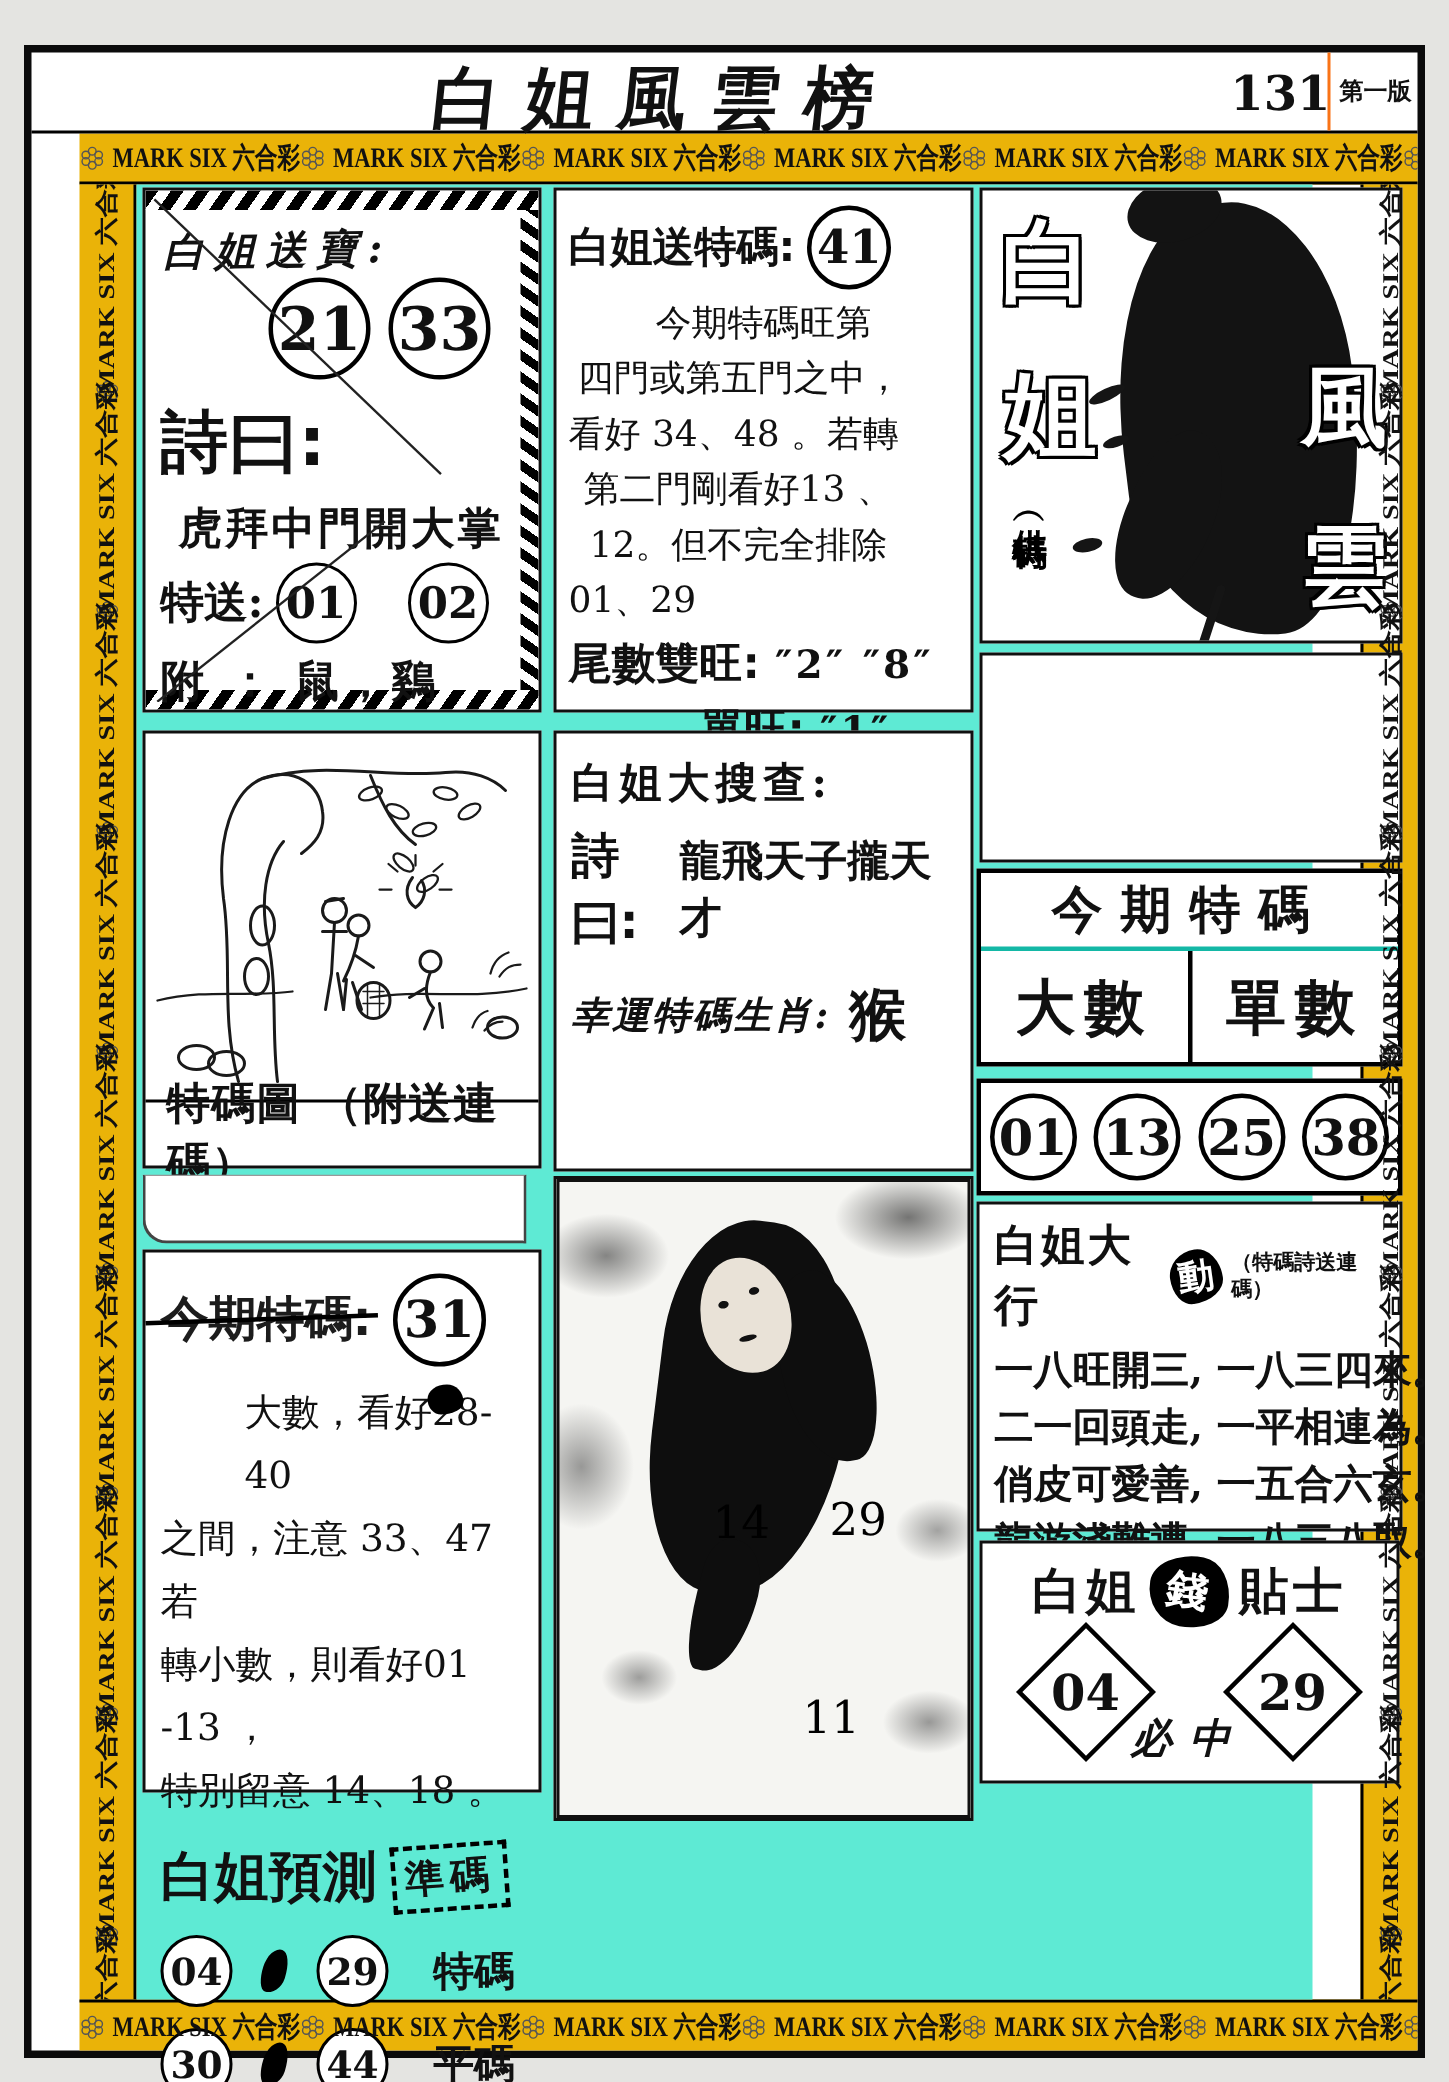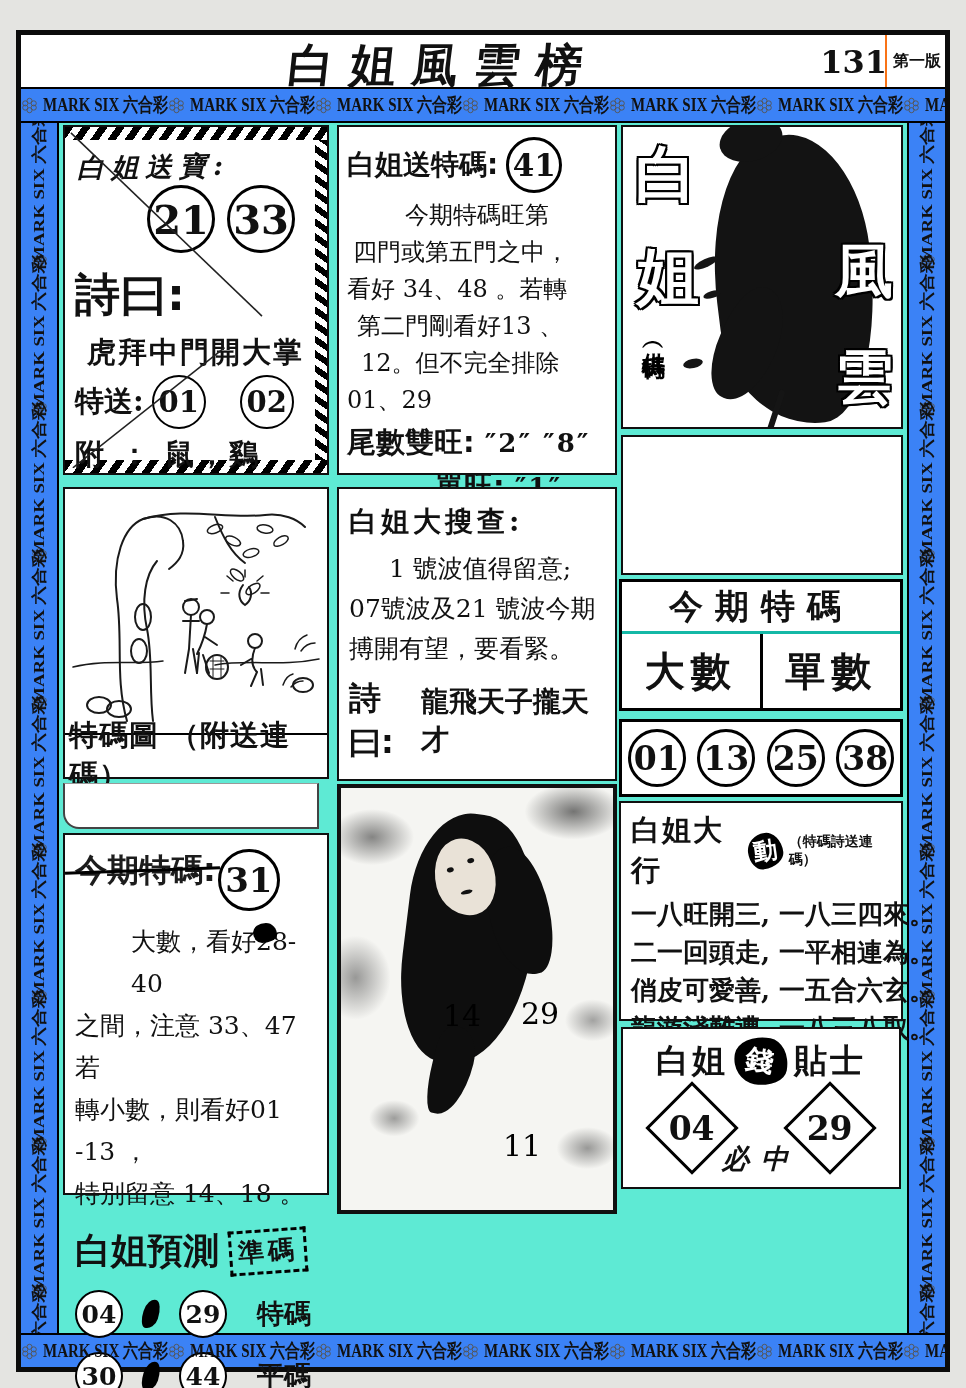--- a/index.html
+++ b/index.html
@@ -11,21 +11,21 @@
 
   
   .titlebar { position:relative; height:54px; border-bottom:2px solid #000; flex:0 0 auto; }
   .main-title { position:absolute; left:0; right:80px; top:0; text-align:center; font-size:46px; font-weight:900;
                 letter-spacing:16px; transform:skewX(-6deg); font-family:"DejaVu Serif",serif; }
   .issue-no { position:absolute; right:58px; top:8px; font-size:32px; font-weight:bold; }
   .edition { position:absolute; right:0; top:0; height:100%; display:flex; align-items:center; padding:0 4px 0 6px;
              border-left:2px solid #f97316; font-size:16px; font-weight:bold; }
 
   
-  .band { display:flex; align-items:center; justify-content:space-around; background:#3b82f6; overflow:hidden; }
+  .band { display:flex; align-items:center; justify-content:space-around; background:#eab308; overflow:hidden;margin-left:32px; }
   .band-top { height:34px; border-bottom:2px solid #000; flex:0 0 auto; }
   .band-bottom { height:34px; border-top:2px solid #000; flex:0 0 auto; }
   .middle { flex:1; display:flex; min-height:0; }
   .band-v { width:38px; flex-direction:column; }
   .band-left { border-right:2px solid #000; }
   .band-right { border-left:2px solid #000; }
   .bitem { display:inline-flex; align-items:center; gap:5px; white-space:nowrap; }
   .band-v .bitem { writing-mode:vertical-rl; text-orientation:sideways; transform:rotate(180deg); }
   .btext { font-family:"Liberation Serif",serif; font-weight:bold; font-size:15px; transform:scaleY(1.25); }
   .flower svg { display:block; }
@@ -54,26 +54,26 @@
   .pa-row1 .lbl { font-size:29px; font-weight:900; }
   .pa-row1 .num-circle { width:54px; height:54px; font-size:29px; border-width:2.5px; }
   .pa-row1 .gap { width:18px; }
   .pa-row2 { position:absolute; left:10px; top:308px; font-size:29px; font-weight:bold; letter-spacing:3px; }
   .pa-lines { position:absolute; inset:0; pointer-events:none; }
 
   
   .p-b { left:4px; top:364px; width:266px; height:292px; }
   .pb-art { position:absolute; left:0; top:0; right:0; bottom:44px; }
   .pb-cap { position:absolute; left:0; right:0; bottom:0; height:44px; border-top:2px solid #000;
-            font-size:29px; font-weight:bold; letter-spacing:1px; display:flex; align-items:center; padding-left:4px; }
+            font-size:29px; font-weight:bold; letter-spacing:1px; display:flex; align-items:center; padding-left:14px; }
   .blank-l { left:4px; top:660px; width:256px; height:46px; border:2px solid #444; border-top:1px solid #999; border-radius:0 0 0 16px; }
 
   
   .p-c { left:4px; top:710px; width:266px; height:362px; padding:14px 10px; }
-  .pc-head { display:flex; align-items:flex-start; gap:2px; }
+  .pc-head { display:flex; align-items:center; gap:14px; }
   .pc-title { position:relative; font-size:32px; font-weight:900; font-family:"DejaVu Sans","Liberation Sans",sans-serif; color:#1c1c1c; }
   .pc-title::after { content:""; position:absolute; left:-10px; right:-4px; top:46%; height:3px; background:#000; transform:rotate(-2deg); }
   .pc-c31 { width:62px; height:62px; font-size:34px; }
   .pc-splat { position:absolute; left:188px; top:88px; width:24px; height:20px; }
   .pc-body { margin-top:10px; font-size:25px; line-height:42px; }
   .pc-body .l0 { padding-left:56px; }
   .pc-predict { display:flex; align-items:center; gap:10px; margin-top:12px; }
   .pc-predict .t { font-size:36px; font-weight:900; font-family:"DejaVu Sans","Liberation Sans",sans-serif; }
   .pc-badge { border:3px dashed #000; padding:2px 6px; font-size:26px; font-weight:900; transform:rotate(-4deg); letter-spacing:4px; }
   .pc-row { display:flex; align-items:center; margin-top:14px; gap:6px; }
@@ -513,25 +513,20 @@
           <span class="v">″2″ ″8″</span>
         </div>
         <div class="pd-odd">
           <span>單旺:</span>
           <span class="v">″1″ ″9″</span>
         </div>
       </div>
 
       <div class="panel p-e">
         <div class="pe-head">白姐大搜查:</div>
-        <div class="pe-body">
-          <div class="l0">1 號波值得留意;</div>
-          <div>07號波及21 號波今期</div>
-          <div>搏開有望，要看緊。</div>
-        </div>
         <div class="pe-poem">
           <span class="lbl">詩曰:</span>
           <span class="v">龍飛天子攏天才</span>
         </div>
         <div class="pe-zod">
           <span class="lbl">幸運特碼生肖:</span>
           <span class="v">猴</span>
         </div>
       </div>
 

